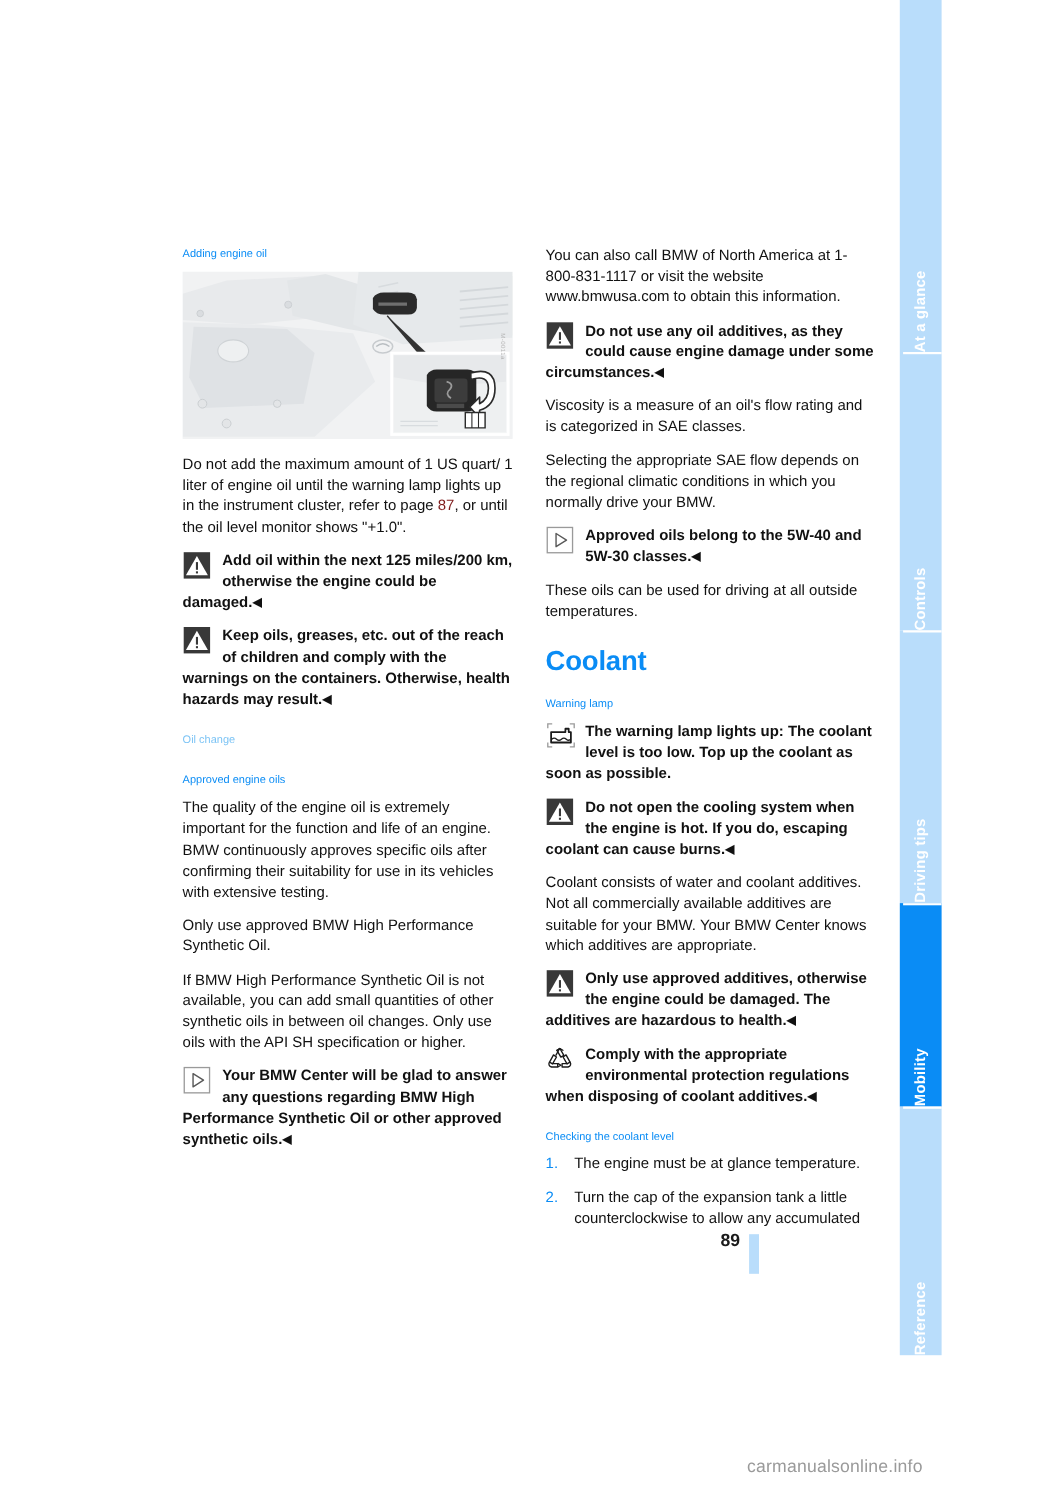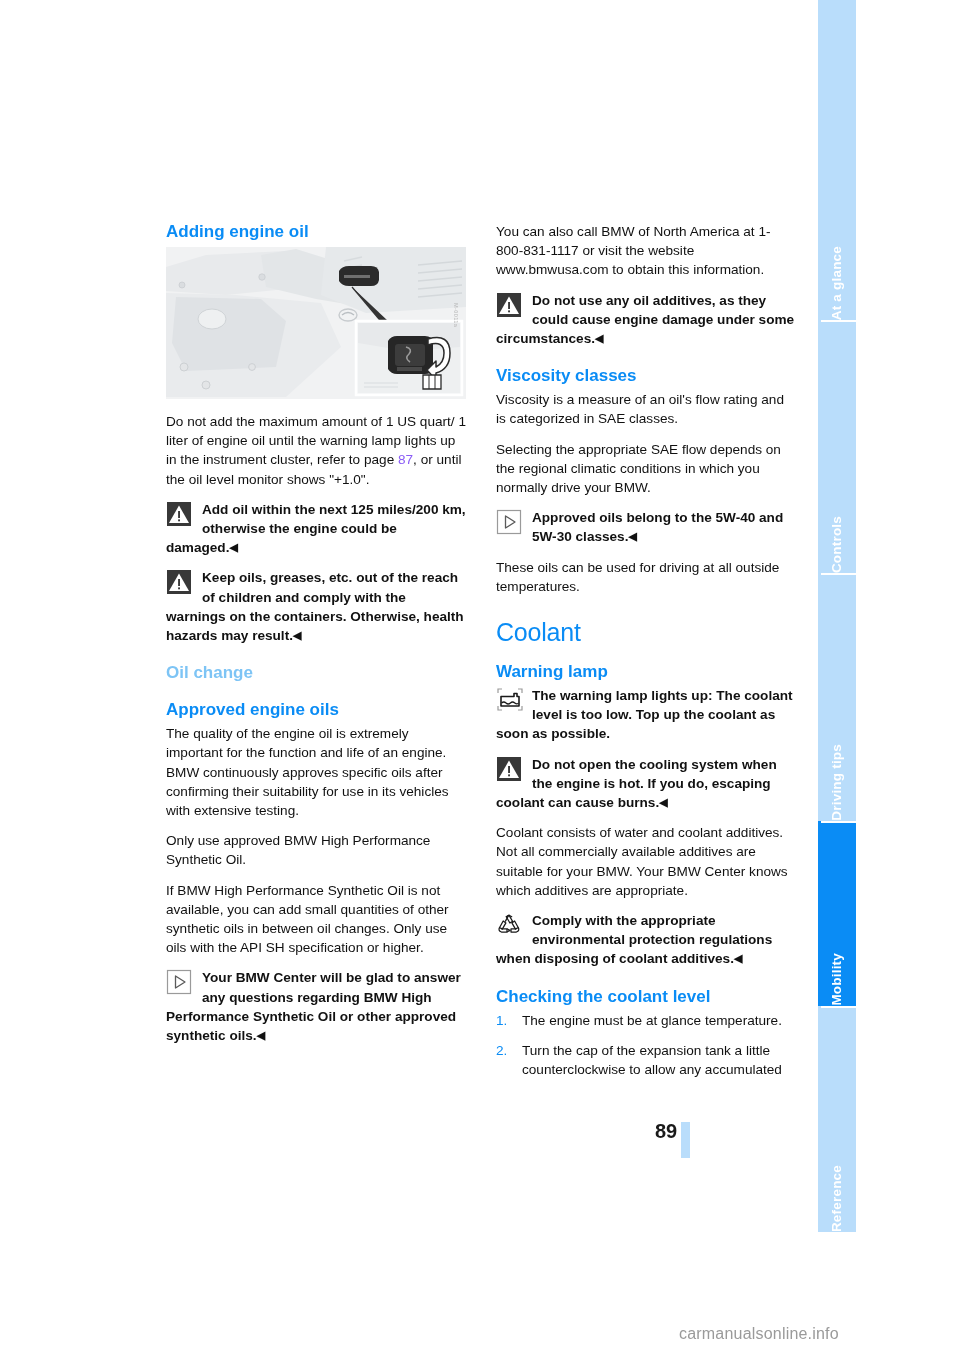--- a/index.html
+++ b/index.html
@@ -71,41 +71,41 @@
     top: 222px;
     font-size: 13.6px;
     line-height: 19.2px;
     color: #111111;
   }
   .col-left  { left: 166px; }
   .col-right { left: 496px; }
 
   h1.chapter {
     font-size: 25px;
-    font-weight: normal;
+    font-weight: bold;
     color: #0a8cf5;
     margin: 22px 0 16px 0;
     line-height: 28px;
     letter-spacing: -0.2px;
   }
   h2.head {
-    font-size: 17px;
-    font-weight: bold;
+    font-size: 10px;
+    font-weight: normal;
     color: #0a8cf5;
     margin: 18px 0 5px 0;
     line-height: 19px;
   }
   h2.head.faded { color: #7dc4f5; }
   h2.head.first { margin-top: 0; }
 
   p {
     margin: 0 0 11px 0;
   }
 
-  .pageref { color: #8b5cf6; }
+  .pageref { color: #7f1d1d; }
 
   
   .figure {
     position: relative;
     width: 300px;
     height: 152px;
     margin: 6px 0 13px 0;
     background: #f2f3f4;
     overflow: hidden;
   }
@@ -161,21 +161,21 @@
     top: 0;
     color: #0a8cf5;
     font-weight: normal;
   }
 
   
   .folio {
     position: absolute;
     left: 655px;
     top: 1120px;
-    font-size: 20px;
+    font-size: 16px;
     font-weight: bold;
     color: #1a1a1a;
   }
   .folio-bar {
     position: absolute;
     left: 681px;
     top: 1122px;
     width: 9px;
     height: 36px;
     background: #b9ddfb;
@@ -327,21 +327,20 @@
     <div class="note">
       <svg class="ic" viewBox="0 0 30 26">
         <rect x="1" y="1" width="24" height="24" fill="#383838"></rect>
         <path d="M13 4.5 L23 22 L3 22 Z" fill="#ffffff"></path>
         <rect x="12.1" y="10" width="1.9" height="7" fill="#383838"></rect>
         <rect x="12.1" y="18.4" width="1.9" height="1.9" fill="#383838"></rect>
       </svg>
       <span class="txt">Do not use any oil additives, as they could cause engine damage under some circumstances.</span><span class="endmark">◀</span>
     </div>
 
-    <h2 class="head">Viscosity classes</h2>
     <p>Viscosity is a measure of an oil's flow rating and is categorized in SAE classes.</p>
     <p>Selecting the appropriate SAE flow depends on the regional climatic conditions in which you normally drive your BMW.</p>
 
     <div class="note">
       <svg class="ic" viewBox="0 0 30 26">
         <rect x="1.5" y="1.5" width="23" height="23" fill="#ffffff" stroke="#9a9a9a" stroke-width="1.2"></rect>
         <path d="M9.5 7 L19 13 L9.5 19 Z" fill="none" stroke="#5a5a5a" stroke-width="1.3" stroke-linejoin="round"></path>
       </svg>
       <span class="txt">Approved oils belong to the 5W-40 and 5W-30 classes.</span><span class="endmark">◀</span>
     </div>
@@ -371,20 +370,29 @@
         <rect x="1" y="1" width="24" height="24" fill="#383838"></rect>
         <path d="M13 4.5 L23 22 L3 22 Z" fill="#ffffff"></path>
         <rect x="12.1" y="10" width="1.9" height="7" fill="#383838"></rect>
         <rect x="12.1" y="18.4" width="1.9" height="1.9" fill="#383838"></rect>
       </svg>
       <span class="txt">Do not open the cooling system when the engine is hot. If you do, escaping coolant can cause burns.</span><span class="endmark">◀</span>
     </div>
 
     <p>Coolant consists of water and coolant additives. Not all commercially available additives are suitable for your BMW. Your BMW Center knows which additives are appropriate.</p>
 
+    <div class="note">
+      <svg class="ic" viewBox="0 0 30 26">
+        <rect x="1" y="1" width="24" height="24" fill="#383838"></rect>
+        <path d="M13 4.5 L23 22 L3 22 Z" fill="#ffffff"></path>
+        <rect x="12.1" y="10" width="1.9" height="7" fill="#383838"></rect>
+        <rect x="12.1" y="18.4" width="1.9" height="1.9" fill="#383838"></rect>
+      </svg>
+      <span class="txt">Only use approved additives, otherwise the engine could be damaged. The additives are hazardous to health.</span><span class="endmark">◀</span>
+    </div>
 
     <div class="note">
       <svg class="ic" viewBox="0 0 30 26">
         <g fill="none" stroke="#1a1a1a" stroke-width="1.25" stroke-linejoin="round">
           <path d="M13 3.2 L16.6 9.4 L13.9 11 L10.3 4.8 Z"></path>
           <path d="M13 3.2 L9.4 9.4 L12.1 11 L15.7 4.8 Z" stroke-width="0"></path>
           <path d="M12.6 3.4 L9.2 9.6"></path>
           <path d="M5.2 11.2 L11.4 11.2 L11.4 14.2 L5.2 14.2 Z" stroke-width="0"></path>
           <path d="M7.2 9 L3.6 15.5 L6.3 17.1 L9.9 10.9 Z"></path>
           <path d="M18.6 9 L22.2 15.5 L19.5 17.1 L15.9 10.9 Z"></path>

